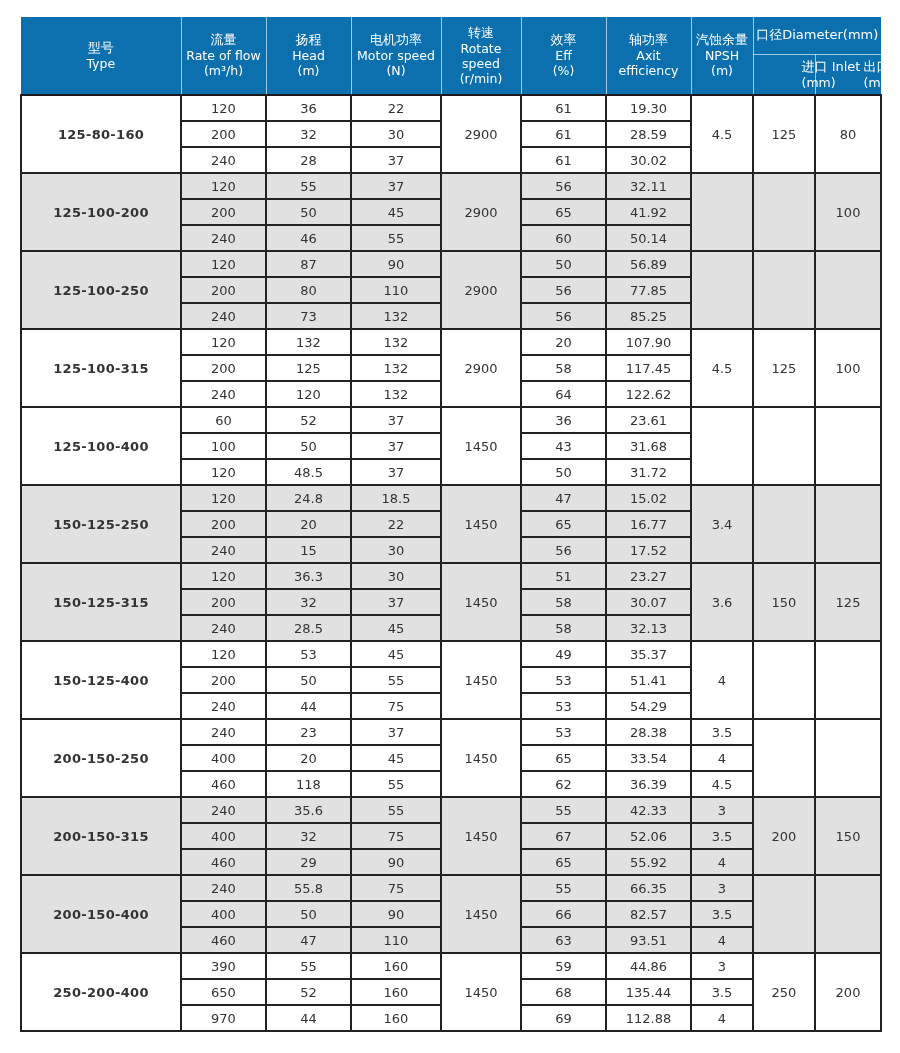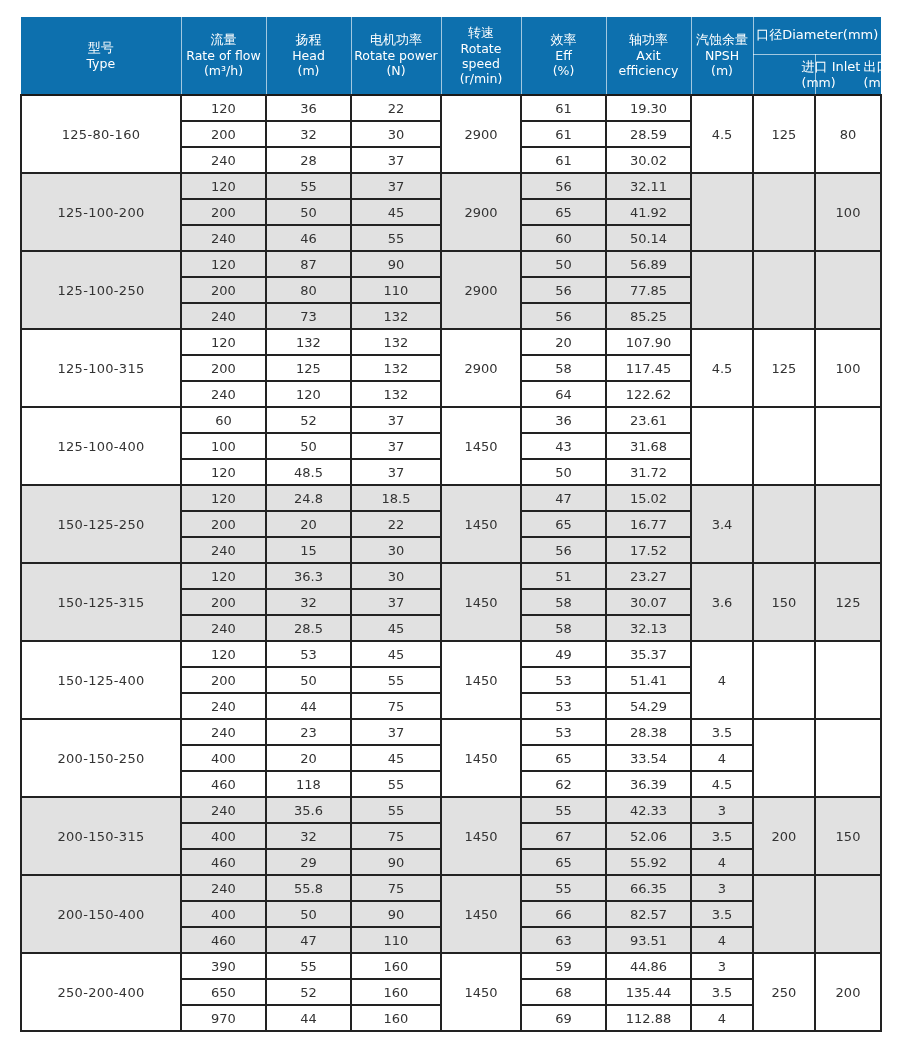--- a/index.html
+++ b/index.html
@@ -46,21 +46,21 @@
     font-size: 13px;
     color: #333333;
     text-align: center;
     vertical-align: middle;
     padding: 0 2px;
     background: #ffffff;
     overflow: hidden;
   }
   tbody tr.shade td { background: #e1e1e1; }
   tbody tr.group-start td { border-top: 2.5px solid #1a1a1a; }
-  tbody td.model { letter-spacing: 0.3px; }
+  tbody td.model { letter-spacing: 0.3px; font-weight: bold; }
 </style>
 </head>
 <body>
 
 <div class="page">
   <table class="spec-table">
     <colgroup>
       <col style="width:160px">
         <col style="width:85px">
         <col style="width:85px">
@@ -83,21 +83,21 @@
           <div class="th-en nw">Rate of flow</div>
           <div class="th-en">(m³/h)</div>
         </th>
         <th rowspan="2">
           <div class="th-zh">扬程</div>
           <div class="th-en">Head</div>
           <div class="th-en">(m)</div>
         </th>
         <th rowspan="2">
           <div class="th-zh">电机功率</div>
-          <div class="th-en">Rotate power</div>
+          <div class="th-en">Motor speed</div>
           <div class="th-en">(N)</div>
         </th>
         <th rowspan="2">
           <div class="th-zh">转速</div>
           <div class="th-en">Rotate speed</div>
           <div class="th-en">(r/min)</div>
         </th>
         <th rowspan="2">
           <div class="th-zh">效率</div>
           <div class="th-en">Eff</div>

